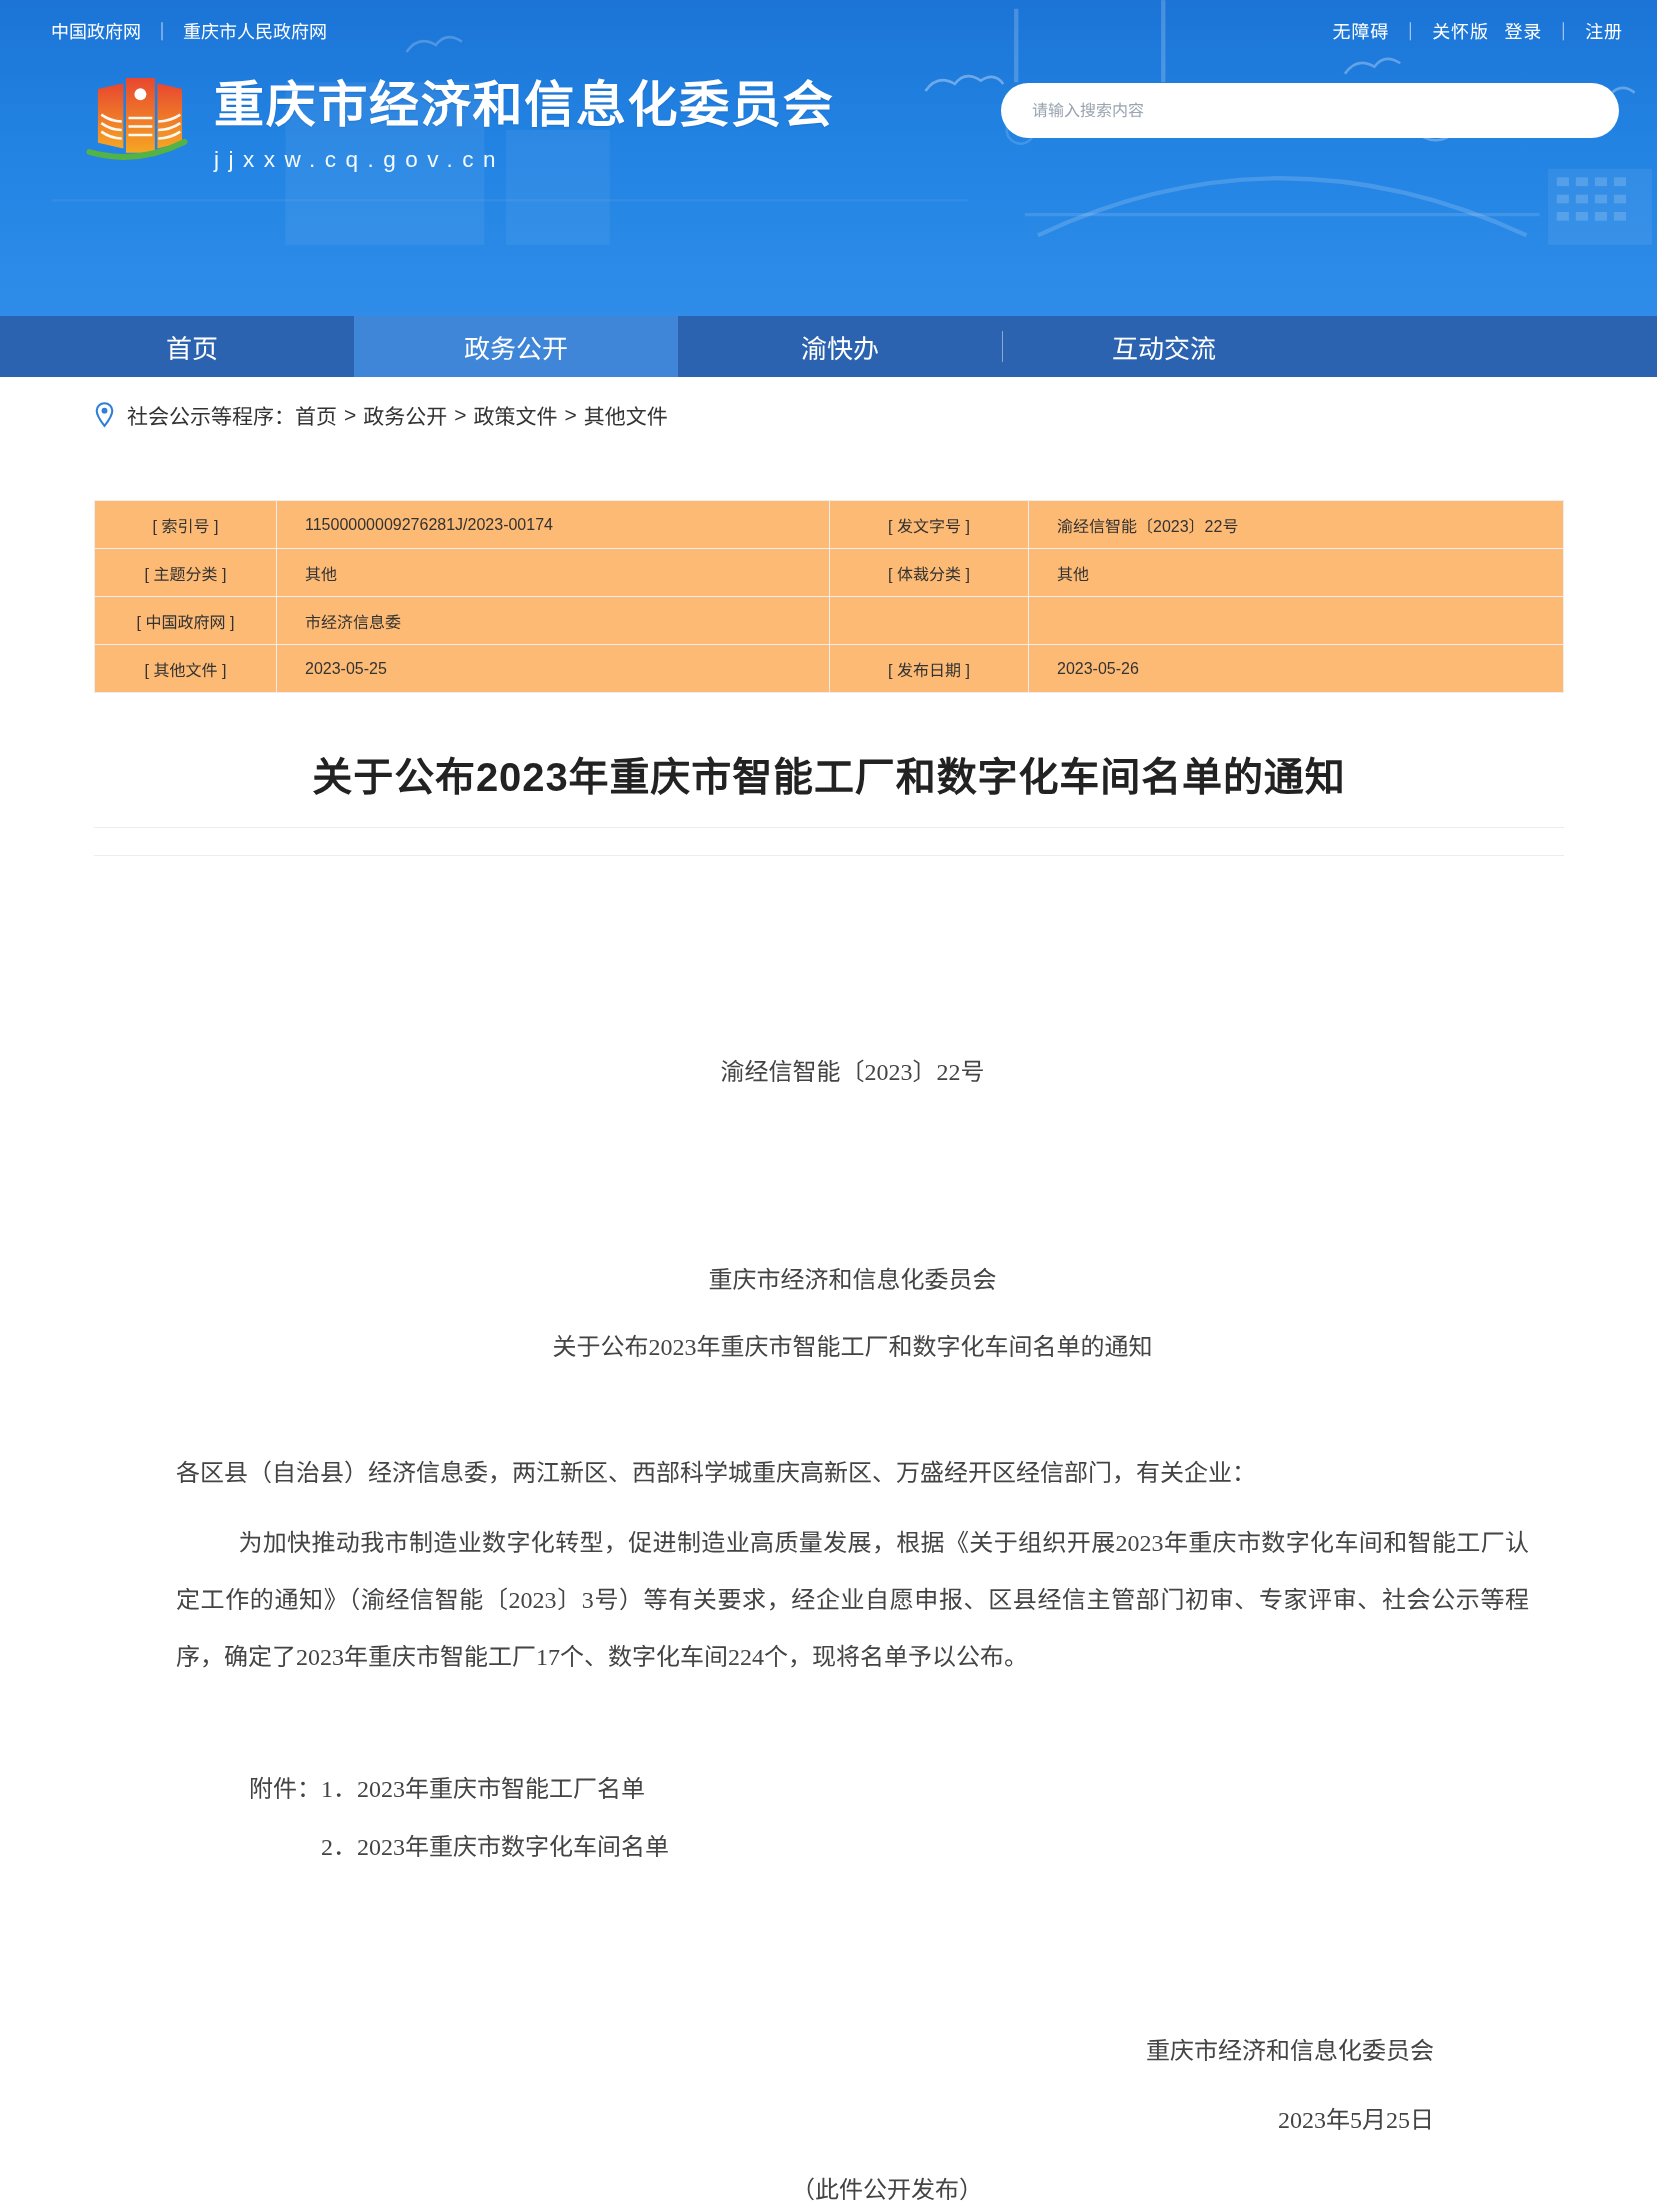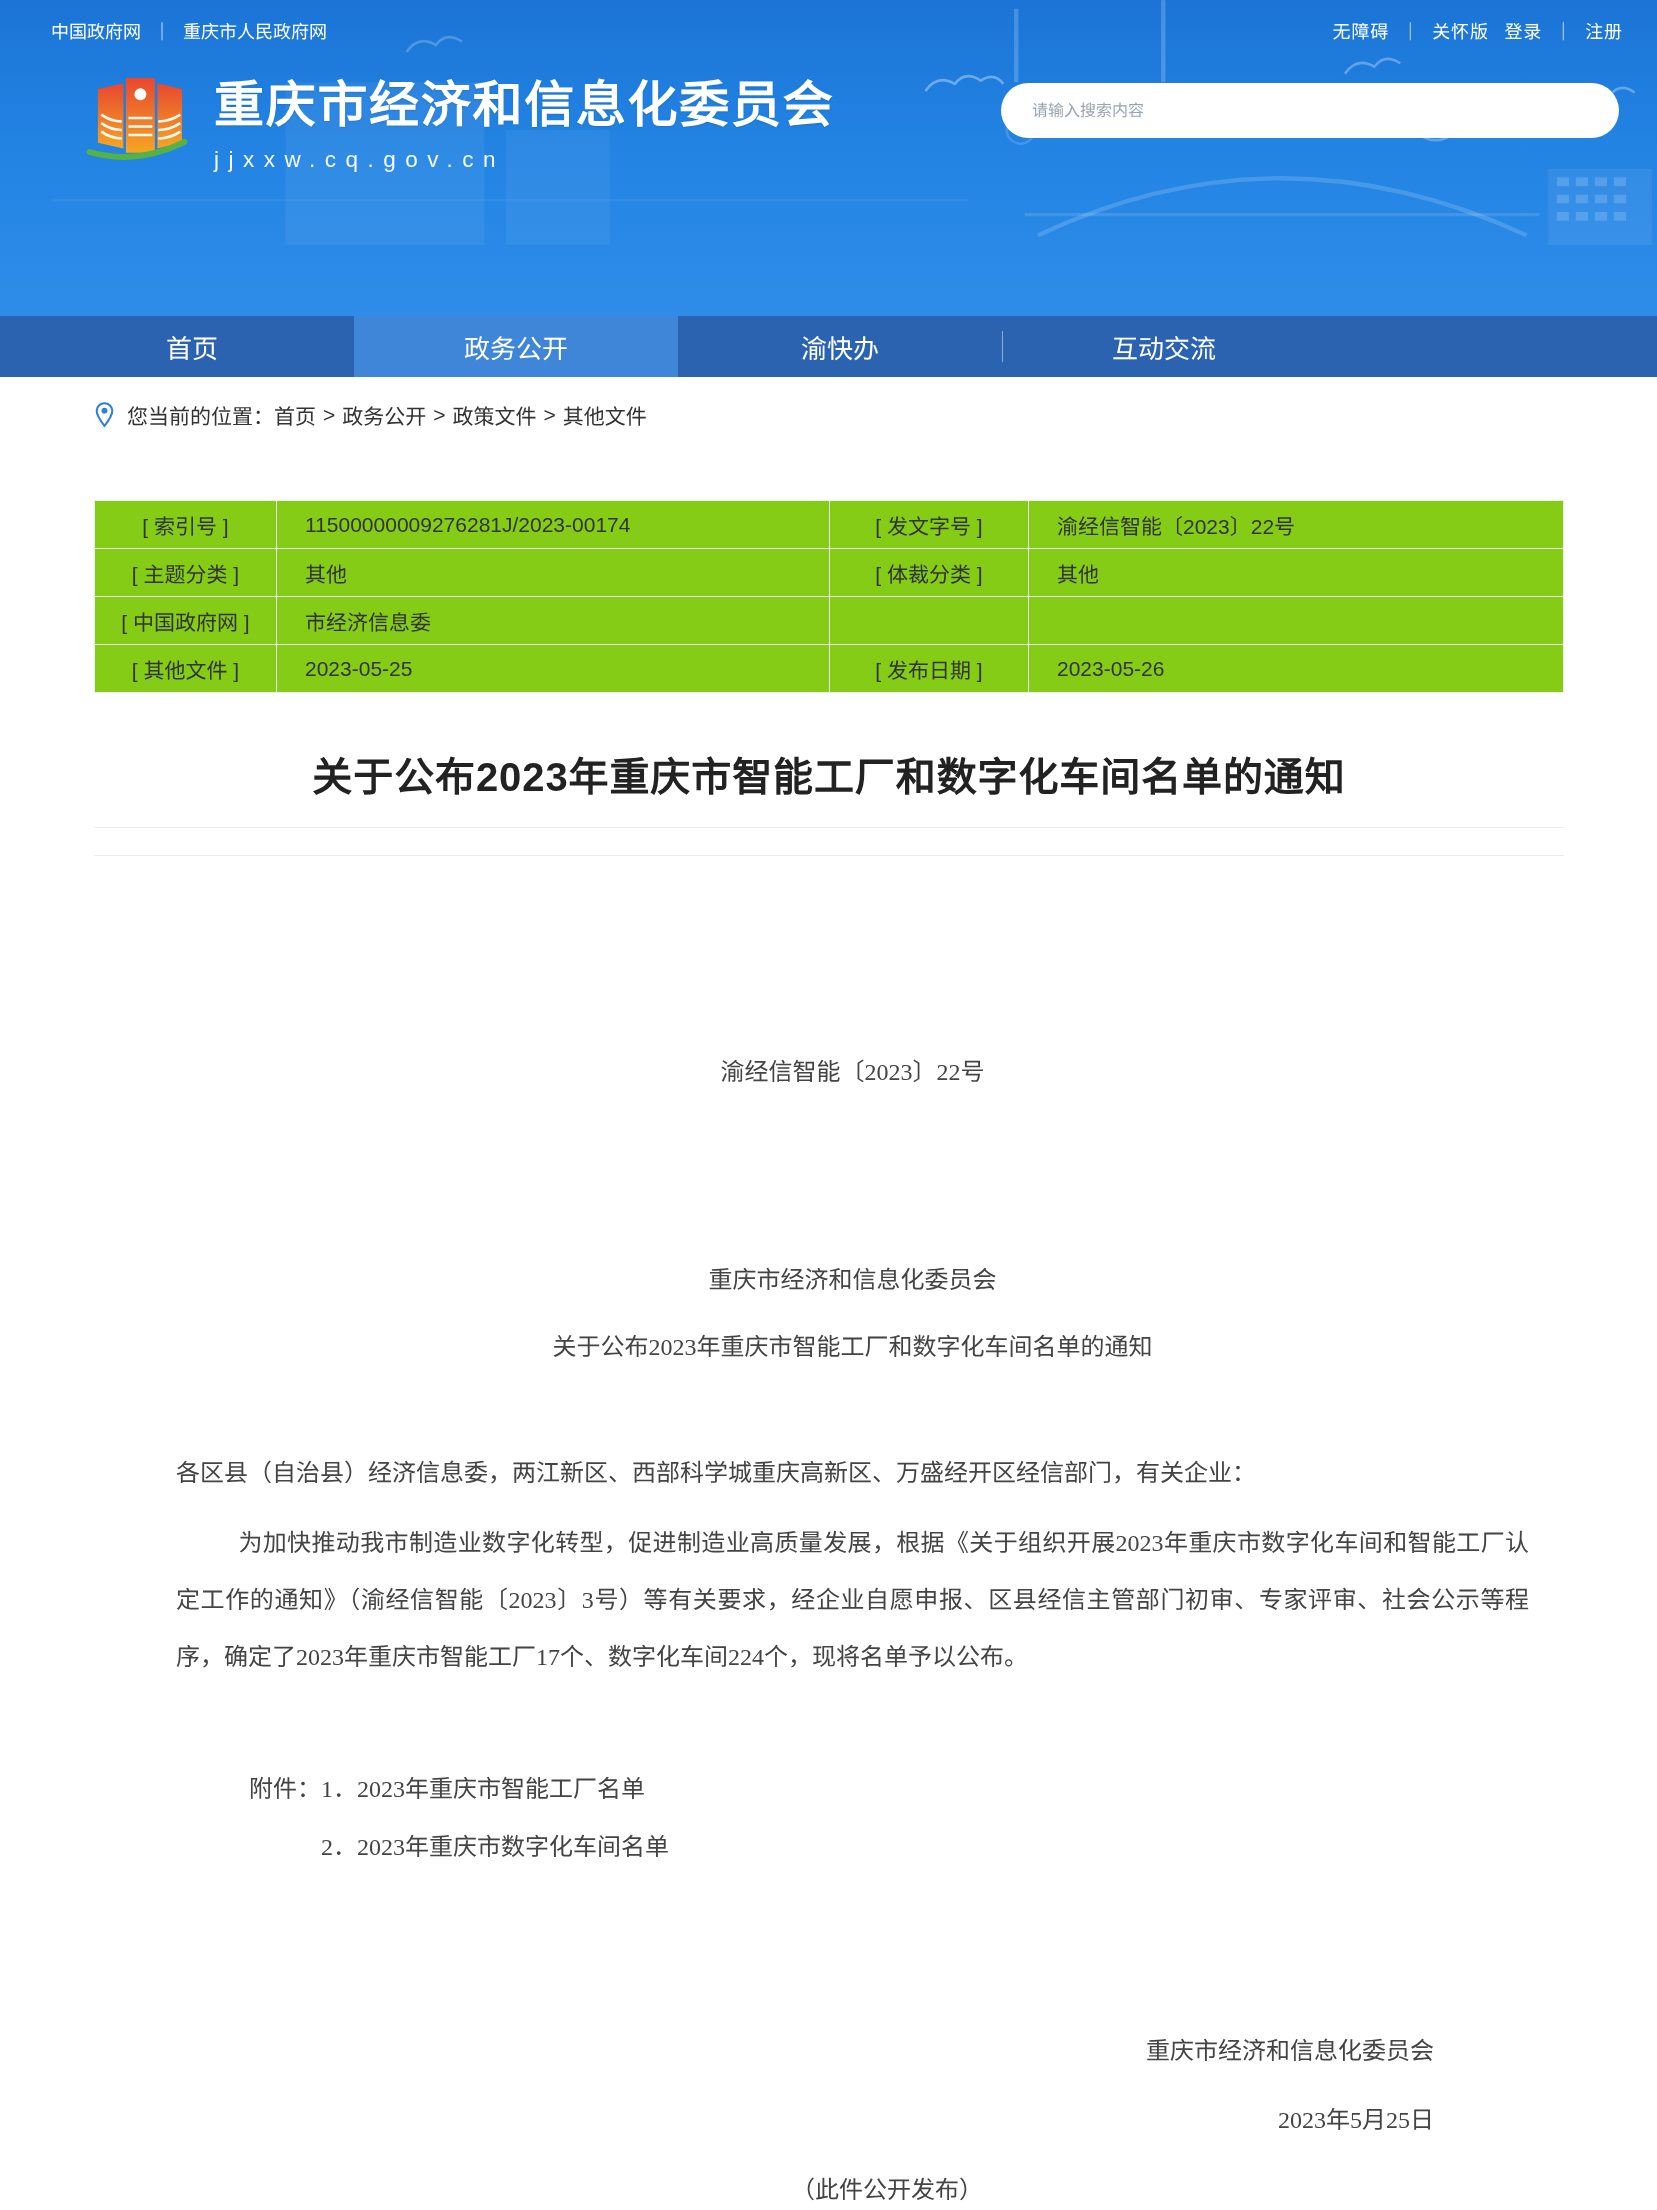--- a/index.html
+++ b/index.html
@@ -79,21 +79,21 @@
   .meta-table {
     margin-top: 55px;
     display: grid;
     grid-template-columns: 182px 553px 199px 1fr;
     border-top: 0.9px solid #ededed;
     border-left: 0.9px solid #ededed;
   }
   .meta-cell {
     height: 48px; display: flex; align-items: center;
     border-right: 0.9px solid #ededed; border-bottom: 0.9px solid #ededed;
-    font-size: 21px; color: #333; background: #84cc16;
+    font-size: 16px; color: #333; background: #fdba74;
   }
   .meta-cell.lbl { justify-content: center; }
   .meta-cell.val { padding-left: 28px; }
 
   .article { padding-top: 52px; }
   .article-title {
     text-align: center; font-size: 40px; font-weight: bold;
     color: #222; letter-spacing: 0.9px;
   }
   .divider { height: 0.9px; background: #ededed; }
@@ -213,21 +213,21 @@
     </div>
 </div>
 
 <div class="content">
 
   <div class="breadcrumb">
     <svg class="pin" viewBox="0 0 24 30">
       <path d="M12 1.5 C6.8 1.5 3 5.4 3 10 C3 16 12 27.5 12 27.5 C12 27.5 21 16 21 10 C21 5.4 17.2 1.5 12 1.5 Z" fill="none" stroke="#2d7fd8" stroke-width="2.4"></path>
       <circle cx="12" cy="10" r="3.4" fill="#2d7fd8"></circle>
     </svg>
-    <span>您当前的位置：</span>
+    <span>社会公示等程序：</span>
     <a>首页</a>
     <span class="crumb-sep">&gt;</span>
     <a>政务公开</a>
     <span class="crumb-sep">&gt;</span>
     <a>政策文件</a>
     <span class="crumb-sep">&gt;</span>
     <a>其他文件</a>
   </div>
 
   <div class="meta-table">

